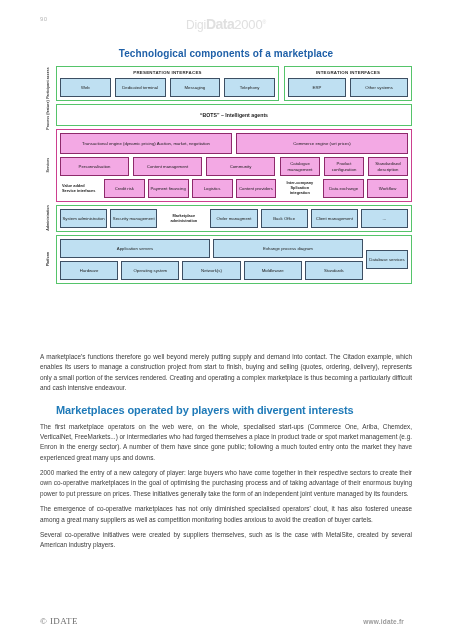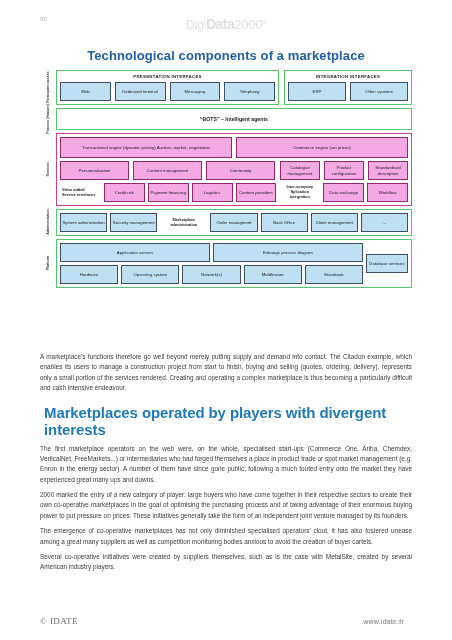--- a/index.html
+++ b/index.html
@@ -44,21 +44,21 @@
   
   .figure-wrap {
     position: absolute;
     left: 0; right: 0;
     top: 48px;
   }
   .figure-title {
     text-align: center;
     color: #1f60a8;
     font-weight: bold;
-    font-size: 13px;
+    font-size: 10px;
     margin-bottom: 7px;
     letter-spacing: 0.1px;
   }
   .diagram {
     margin: 0 40px 0 58px;
     position: relative;
   }
 
   
   .band-row { display: flex; align-items: stretch; margin-bottom: 3px; }
@@ -156,22 +156,22 @@
     top: 352px;
   }
   p.body {
     margin: 0 0 5px 0;
     font-size: 6.4px;
     line-height: 1.62;
     text-align: justify;
     color: #3b3b3b;
   }
   h2.section {
-    margin: 10px 0 6px 4px;
-    font-size: 15px;
+    margin: 10px 0 6px 16px;
+    font-size: 11px;
     font-weight: bold;
     color: #1f7ab8;
     letter-spacing: -0.1px;
   }
 
   
   .page-footer {
     position: absolute;
     left: 40px; right: 48px;
     bottom: 14px;

